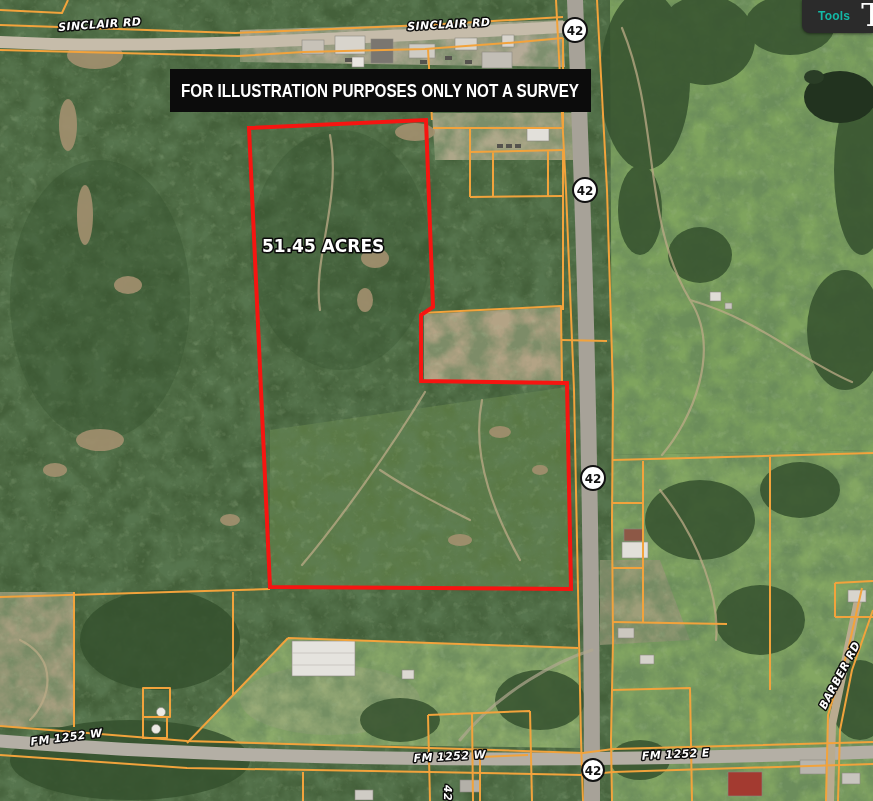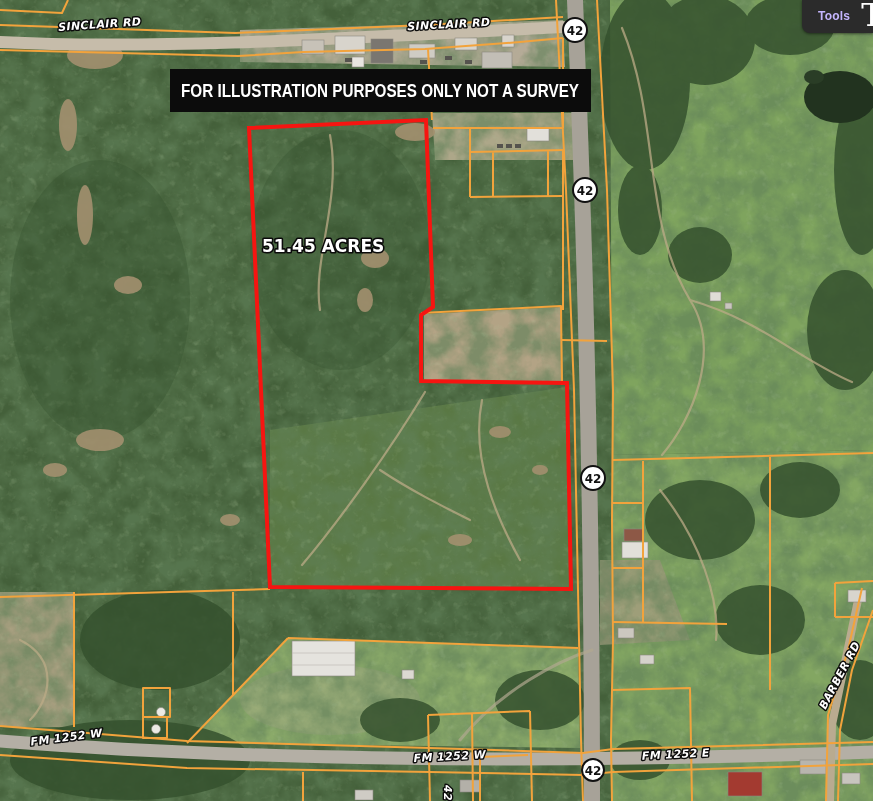--- a/index.html
+++ b/index.html
@@ -13,21 +13,21 @@
           paint-order:stroke;letter-spacing:.4px;text-anchor:middle;}
   .acre{font:bold 17px "DejaVu Sans",sans-serif;fill:#ffffff;stroke:#0b0b0b;
         stroke-width:3.2px;stroke-linejoin:round;paint-order:stroke;}
   .badge-num{font:bold 12px "DejaVu Sans",sans-serif;fill:#111;text-anchor:middle;}
   .banner-text{font:bold 17.5px "Liberation Sans",sans-serif;fill:#ffffff;text-anchor:middle;}
 
   
   .tools-bar{position:absolute;top:0;right:0;width:71px;height:33px;background:#2b2b2b;
              border-bottom-left-radius:8px;overflow:hidden;box-shadow:0 1px 3px rgba(0,0,0,.5);
              cursor:pointer;}
-  .tools-label{position:absolute;left:16px;top:9px;color:#c4b5fd;font-weight:bold;
+  .tools-label{position:absolute;left:16px;top:9px;color:#14b8a6;font-weight:bold;
                font-size:12px;letter-spacing:.2px;}
   .tools-logo{position:absolute;right:-9px;top:-3px;color:#fff;
               font-family:"DejaVu Serif",serif;font-size:31px;font-weight:normal;}
 </style>
 </head>
 <body>
 
 <div class="stage">
 <svg width="873" height="801" viewBox="0 0 873 801">
   <defs>

